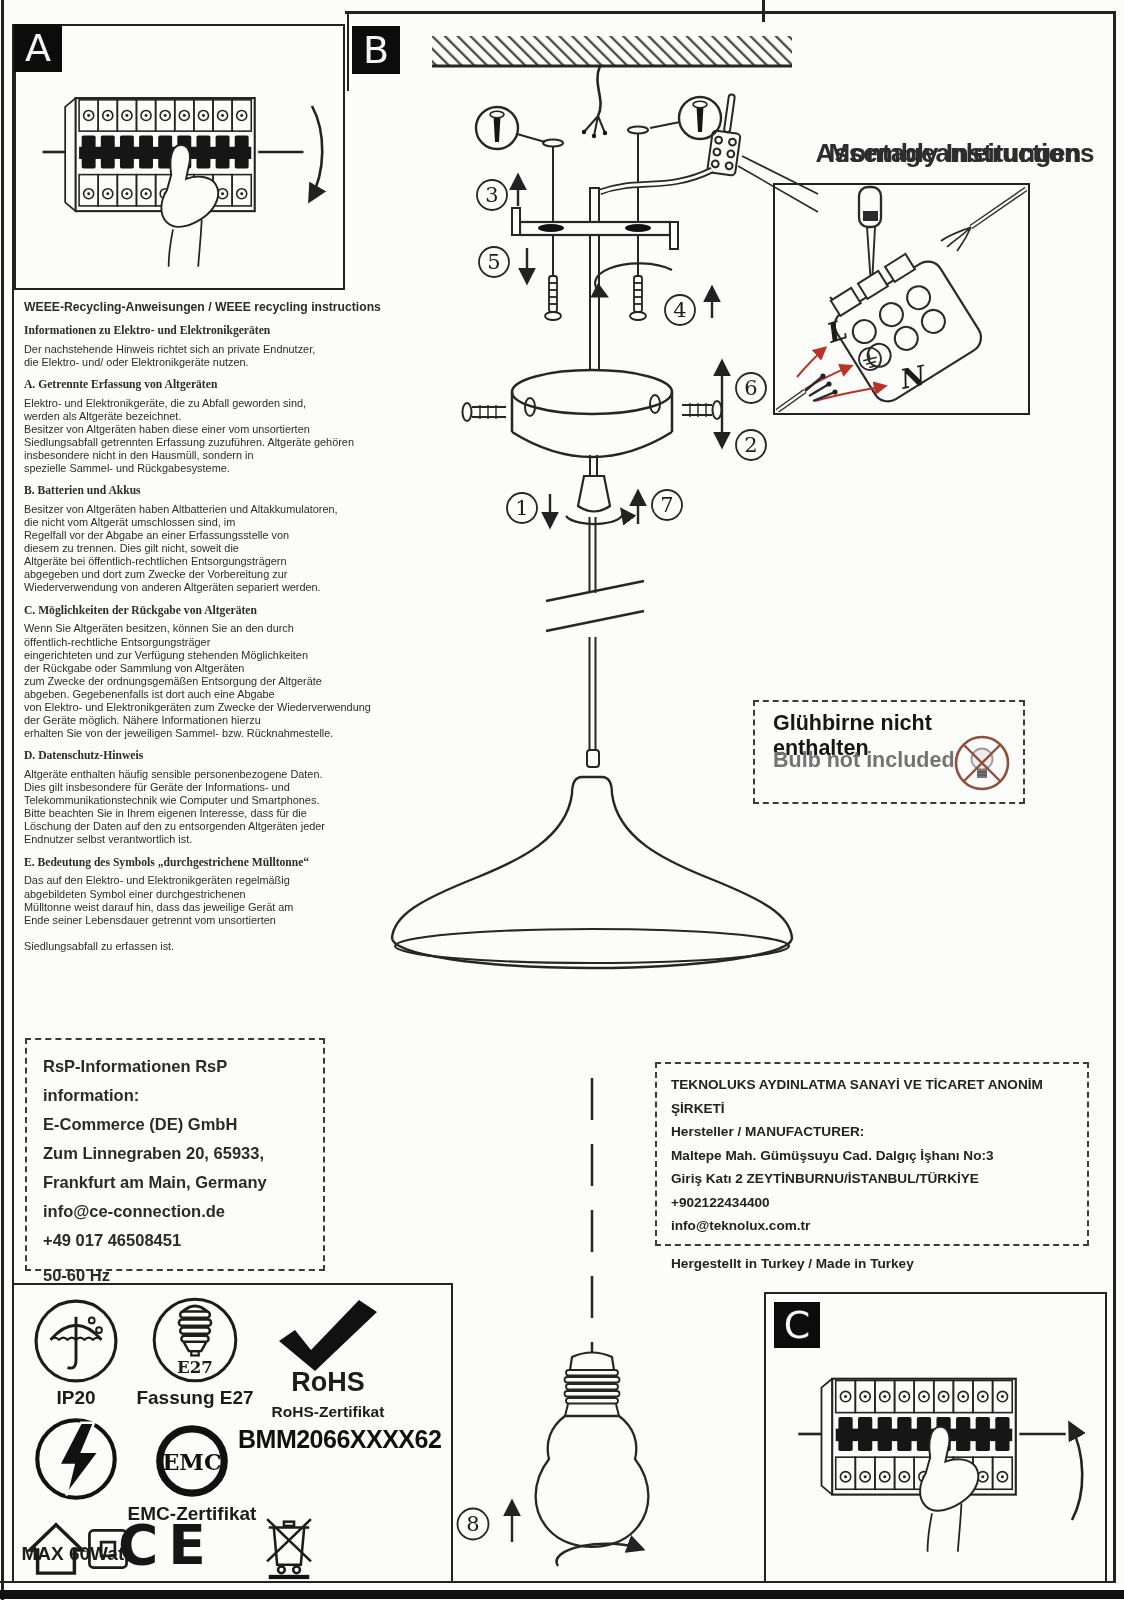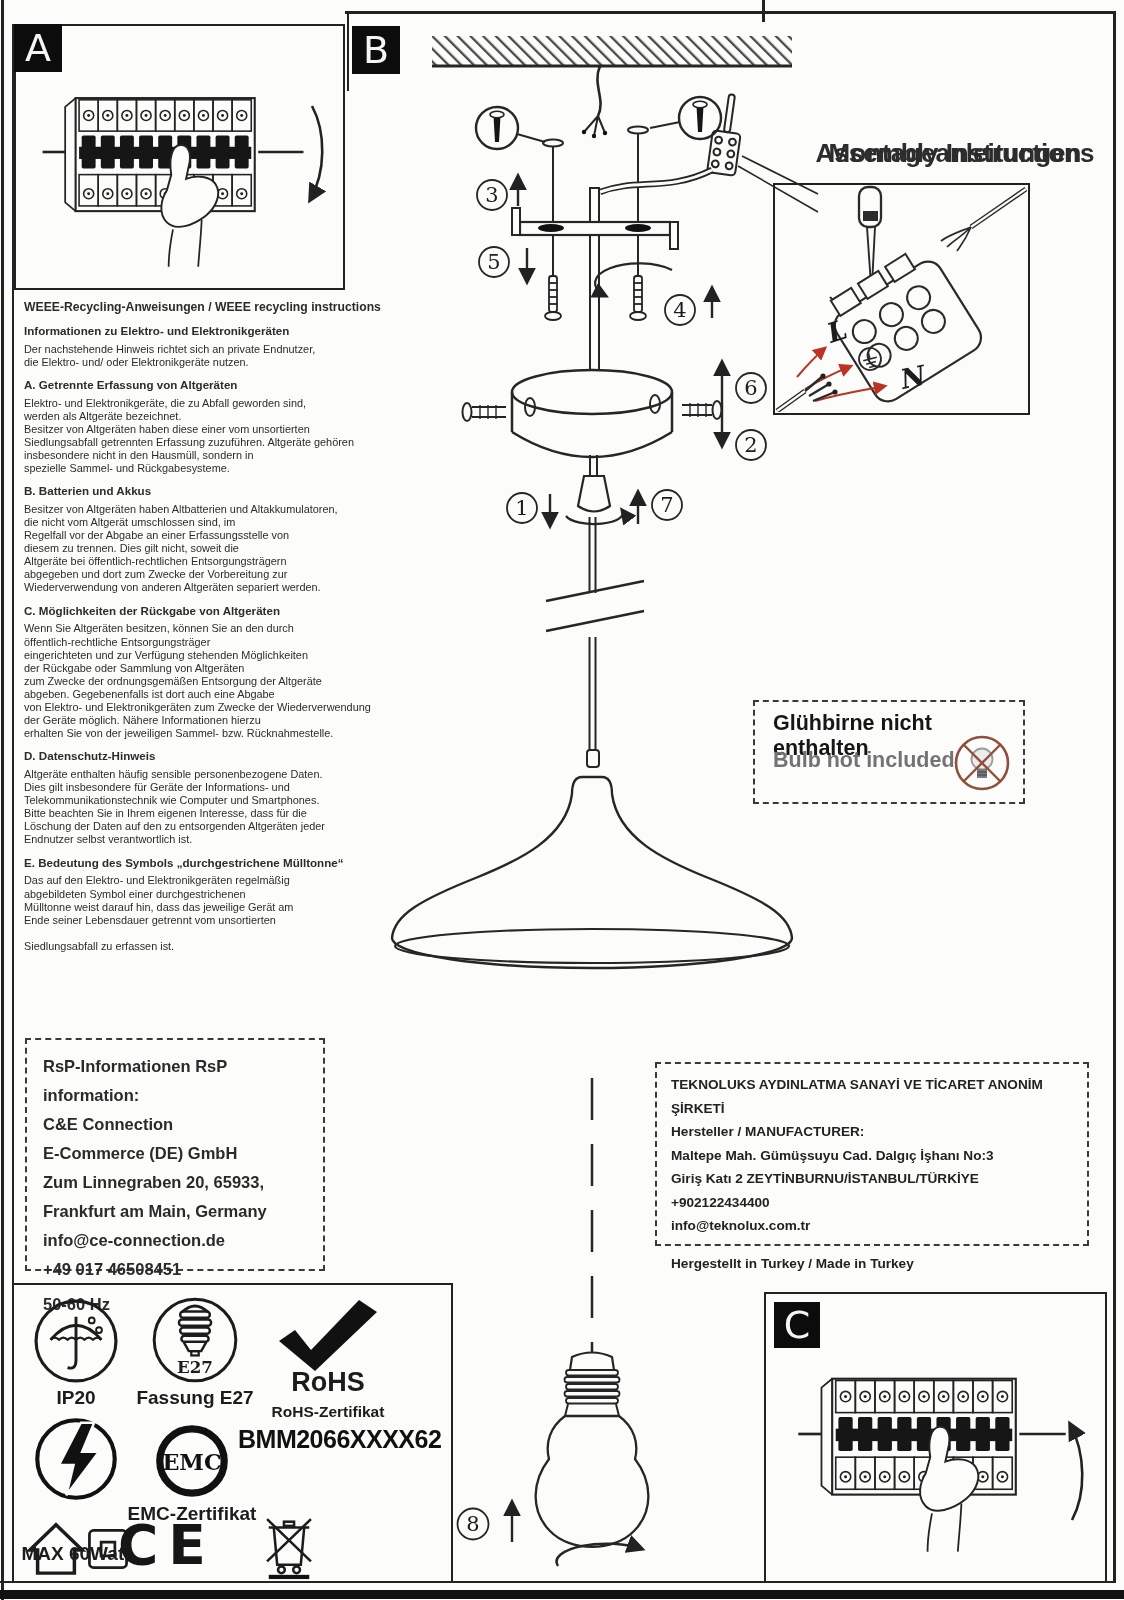--- a/index.html
+++ b/index.html
@@ -4,21 +4,21 @@
 <style>
   html,body{margin:0;padding:0;background:#e9e9e9;}
   #page{position:relative;width:1124px;height:1600px;background:#fcfcfb;overflow:hidden;
         font-family:"Liberation Sans",sans-serif;color:#242424;}
   .abs{position:absolute;}
   .line{position:absolute;background:#222;}
   .panel-label{position:absolute;background:#0c0c0c;color:#f5f5f5;display:flex;align-items:center;justify-content:center;
         font-size:38px;font-weight:400;font-family:"DejaVu Sans",sans-serif;}
   
   #weee{position:absolute;left:24px;top:296px;width:412px;font-size:10.9px;line-height:1.2;color:#2c2c2c;}
-  #weee .h{font-weight:bold;font-size:11.6px;margin:9px 0 5px 0;}
+  #weee .h{font-weight:bold;font-size:11.6px;margin:9px 0 5px 0;font-family:Liberation Serif, serif;}
   #weee .t{font-weight:bold;font-size:12.2px;margin:4px 0 0 0;}
   #weee .b{white-space:pre-line;margin:0 0 4px 0;}
   
   #brand{position:absolute;left:812px;top:32px;width:286px;text-align:center;
          font-size:58px;font-weight:bold;color:var(--brand,#E3B322);letter-spacing:-1px;font-family:"DejaVu Sans",sans-serif;}
   .subtitle{position:absolute;width:300px;text-align:center;font-weight:600;font-size:26px;color:#2d2d2d;}
   
   .dashed{position:absolute;border:2.5px dashed #3a3a3a;background:transparent;}
   #rsp-box{left:25px;top:1038px;width:300px;height:233px;padding:12px 0 0 16px;box-sizing:border-box;
            font-size:16.5px;font-weight:600;line-height:29px;color:#2a2a2a;}
@@ -375,21 +375,20 @@
       <rect x="26" y="37" width="10" height="9" fill="#7a7a7a"></rect>
       <line x1="26" y1="40" x2="36" y2="40" stroke="#4a4a4a" stroke-width="1.2"></line>
       <line x1="26" y1="43" x2="36" y2="43" stroke="#4a4a4a" stroke-width="1.2"></line>
       <line x1="13" y1="13" x2="49" y2="49" stroke="var(--nobulb,#8F4F3C)" stroke-width="2.4"></line>
       <line x1="49" y1="13" x2="13" y2="49" stroke="var(--nobulb,#8F4F3C)" stroke-width="2.4"></line>
     </svg>
   </div>
 
   <div class="dashed" id="rsp-box">
     <div>RsP-Informationen RsP information:</div>
-    <div>C&amp;E Connection</div>
     <div>E-Commerce (DE) GmbH</div>
     <div>Zum Linnegraben 20, 65933,</div>
     <div>Frankfurt am Main, Germany</div>
     <div>info@ce-connection.de</div>
     <div>+49 017 46508451</div>
     <div style="margin-top:6px;">50-60 Hz</div>
   </div>
 
   <div class="dashed" id="mfr-box">
     <div>TEKNOLUKS AYDINLATMA SANAYİ VE TİCARET ANONİM ŞİRKETİ</div>

